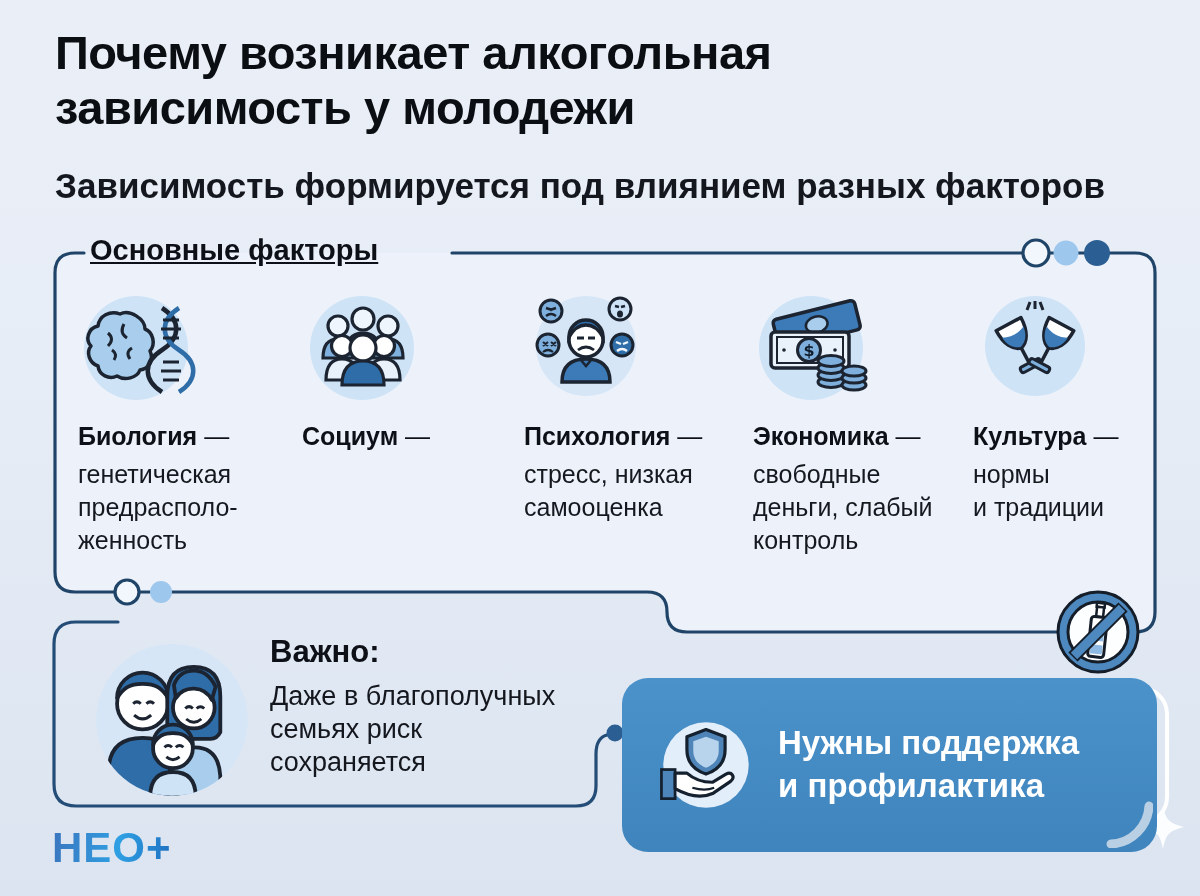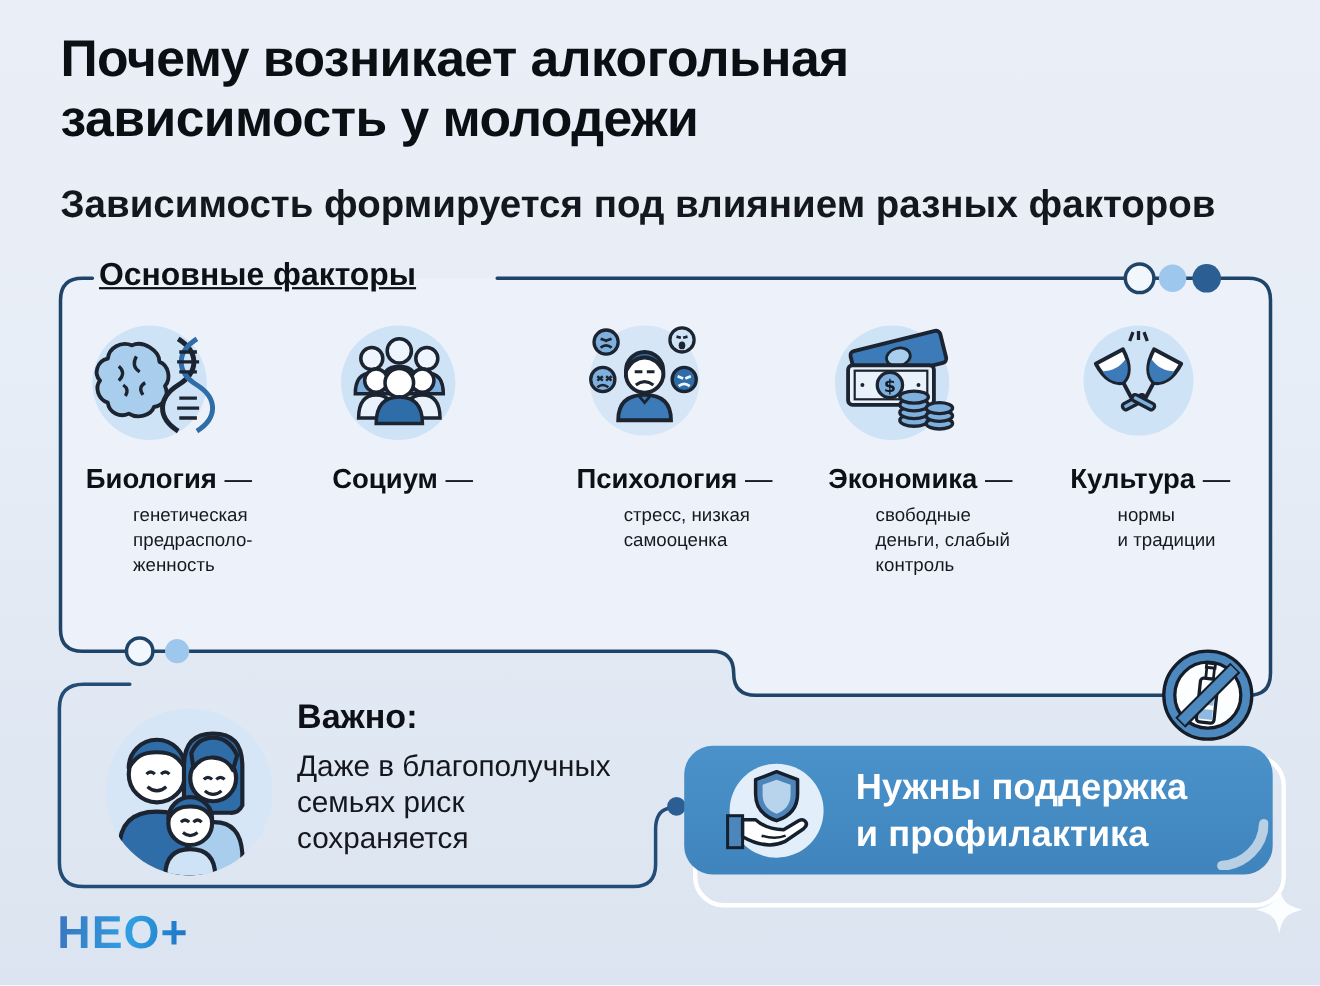--- a/index.html
+++ b/index.html
@@ -13,26 +13,26 @@
   #deco{position:absolute;left:0;top:0;z-index:1;}
   .content{z-index:2;}
   #title{left:55px;top:26px;font-size:47px;font-weight:800;line-height:1.17;color:#0b0e13;letter-spacing:-0.5px;}
   #subtitle{left:55px;top:166px;font-size:35px;font-weight:700;color:#14171d;}
   #section-label{left:90px;top:234px;font-size:29px;font-weight:800;color:#0d1016;text-decoration:underline;}
   .factor{top:288px;width:218px;}
   .f-icon{width:124px;height:122px;}
   .f-title{margin-top:12px;font-size:25px;color:#0d1016;}
   .f-title b{font-weight:800;}
   .f-dash{font-weight:400;}
-  .f-desc{margin-top:7px;font-size:17px;line-height:1.32;color:#15181e;margin-left:43px;}
+  .f-desc{margin-top:7px;font-size:25px;line-height:1.32;color:#15181e;}
   #family-icon{left:82px;top:628px;}
   #important-heading{left:270px;top:634px;font-size:31px;font-weight:800;color:#0d1016;}
   #important-text{left:270px;top:680px;font-size:27px;line-height:1.22;color:#14171d;}
   #banner{
-    left:622px;top:678px;width:535px;height:117px;border-radius:26px;
+    left:622px;top:678px;width:535px;height:174px;border-radius:26px;
     background:linear-gradient(180deg,#4b92ca,#3f84bd);
     display:flex;align-items:center;
   }
   #banner-icon{margin-left:34px;width:100px;height:100px;}
   #banner-text{margin-left:22px;font-size:33px;font-weight:800;color:#ffffff;line-height:1.3;}
   #logo{left:52px;top:824px;font-size:42px;font-weight:800;letter-spacing:1px;
     background:linear-gradient(100deg,#3b74bd 0%,#2f9fe3 55%,#1d6fc0 100%);
     -webkit-background-clip:text;background-clip:text;color:transparent;}
   .crescent{position:absolute;right:4px;bottom:4px;}
 </style>

